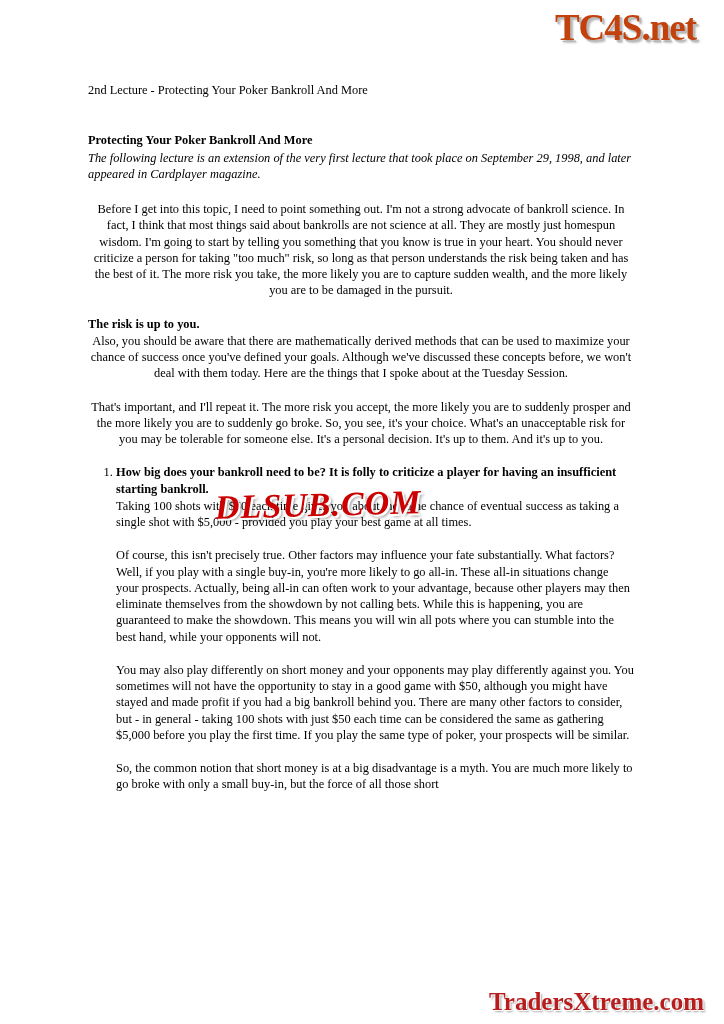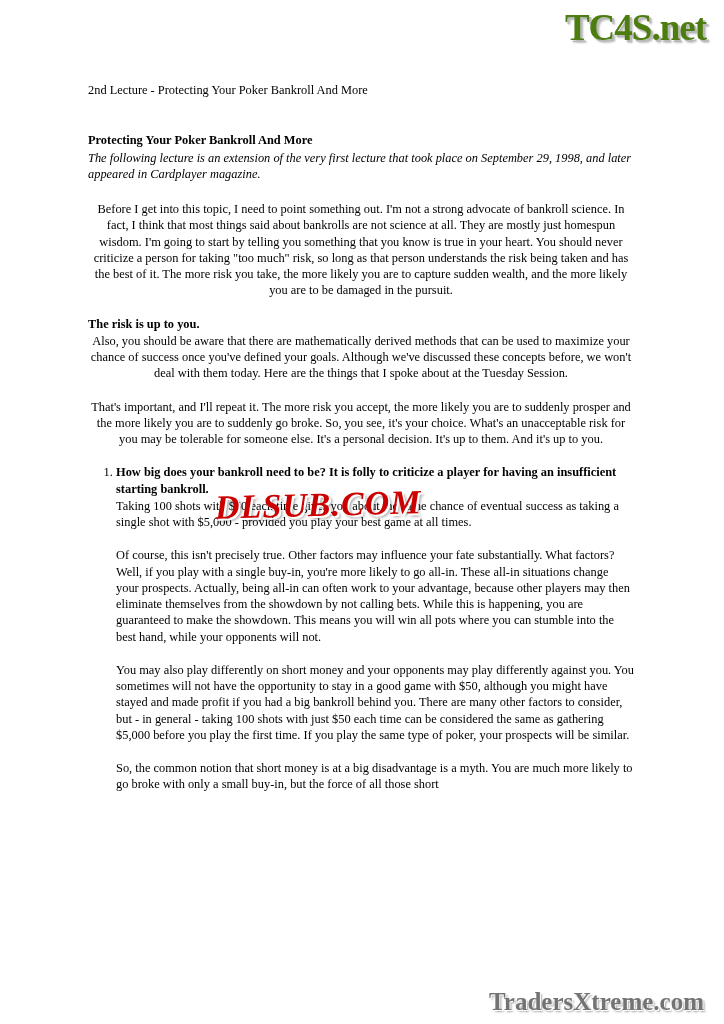--- a/index.html
+++ b/index.html
@@ -17,36 +17,36 @@
   }
   .page {
     position: relative;
     width: 724px;
     height: 1024px;
   }
   
   .wm-top {
     position: absolute;
     top: 6px;
-    right: 18px;
+    right: 28px;
     font-family: "Liberation Serif", serif;
     font-weight: bold;
     font-size: 37px;
     letter-spacing: -1px;
-    color: #4d7c0f;
+    color: #c2410c;
     text-shadow: 2px 2px 0 #b9b9b9, 3px 3px 2px rgba(0,0,0,0.25);
   }
   .wm-bottom {
     position: absolute;
     bottom: 8px;
     right: 20px;
     font-family: "Liberation Serif", serif;
     font-weight: bold;
     font-size: 25px;
-    color: #737373;
+    color: #b91c1c;
     text-shadow: 1px 1px 0 #ffffff, 2px 2px 2px rgba(0,0,0,0.35);
   }
   .wm-center {
     position: absolute;
     top: 486px;
     left: 215px;
     font-family: "Liberation Serif", serif;
     font-weight: bold;
     font-style: italic;
     font-size: 34px;

